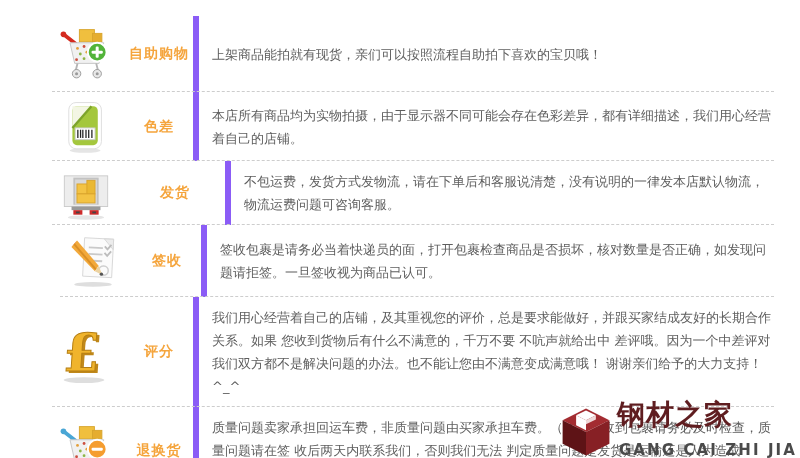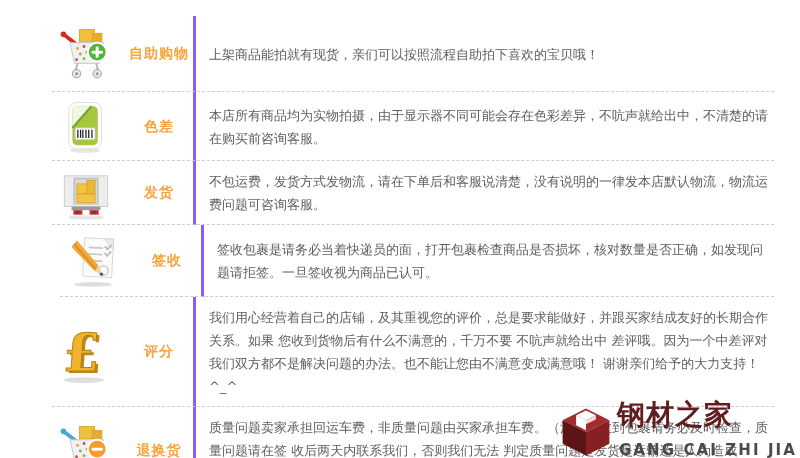--- a/index.html
+++ b/index.html
@@ -11,35 +11,35 @@
   .guide-table{padding-top:16px;position:relative;}
   .guide-row{
     display:flex;align-items:center;position:relative;
   }
   .guide-row::after{
     content:"";position:absolute;left:52px;right:26px;bottom:0;
     border-bottom:1px dashed #cdcdcd;
   }
   .r1{min-height:76px;}
   .r2{min-height:69px;}
-  .r3{min-height:64px;}
+  .r3{min-height:64px;gap:16px;}
   .r4{min-height:72px;margin-left:8px;}
   .r5{min-height:85px;}
   .r6{min-height:66px;}
   .icon-cell{
     width:125px;flex:0 0 125px;display:flex;align-items:center;
     justify-content:flex-end;padding-right:10px;box-sizing:border-box;
   }
   .label-cell{
     width:68px;flex:0 0 68px;text-align:center;
     color:#f5a53d;font-weight:bold;font-size:14px;letter-spacing:1px;font-family:Liberation Mono, monospace;
   }
   .text-cell{
     flex:1;align-self:stretch;display:flex;align-items:center;
-    border-left:3px solid #8b5cf6;
+    border-left:6px solid #8b5cf6;
     padding:9px 26px 9px 13px;box-sizing:border-box;
     color:#5e5e5e;font-size:13px;line-height:23px;
   }
   .text-cell p{margin:0;}
   .icon{display:block;}
   
   .logo{
     position:absolute;right:3px;bottom:0;
     display:flex;align-items:flex-end;z-index:5;text-align:right;
   }
@@ -104,21 +104,21 @@
             <line x1="26" y1="35" x2="26" y2="44"></line>
           <line x1="28.5" y1="35" x2="28.5" y2="44"></line>
             <line x1="32" y1="35" x2="32" y2="44"></line>
           <line x1="35" y1="35" x2="35" y2="44"></line>
             <line x1="38.5" y1="35" x2="38.5" y2="44"></line>
         </g>
       </svg>
     </div>
     <div class="label-cell">色差</div>
     <div class="text-cell">
-      <p>本店所有商品均为实物拍摄，由于显示器不同可能会存在色彩差异，不吭声就给出中，不清楚的请在购买前咨询客服。</p>
+      <p>本店所有商品均为实物拍摄，由于显示器不同可能会存在色彩差异，都有详细描述，我们用心经营着自己的店铺。</p>
     </div>
   </div>
 
   <div class="guide-row r3">
     <div class="icon-cell">
       <svg class="icon" width="58" height="56" viewBox="0 0 64 62">
         <ellipse cx="32" cy="58" rx="20" ry="2.5" fill="#e5e5e5"></ellipse>
         <rect x="8" y="12" width="48" height="34" fill="#ededed" stroke="#c9c9c9"></rect>
         <rect x="18" y="14" width="28" height="30" fill="#c2c2c2"></rect>
         <rect x="20" y="16" width="24" height="28" fill="#d9d9d9"></rect>

